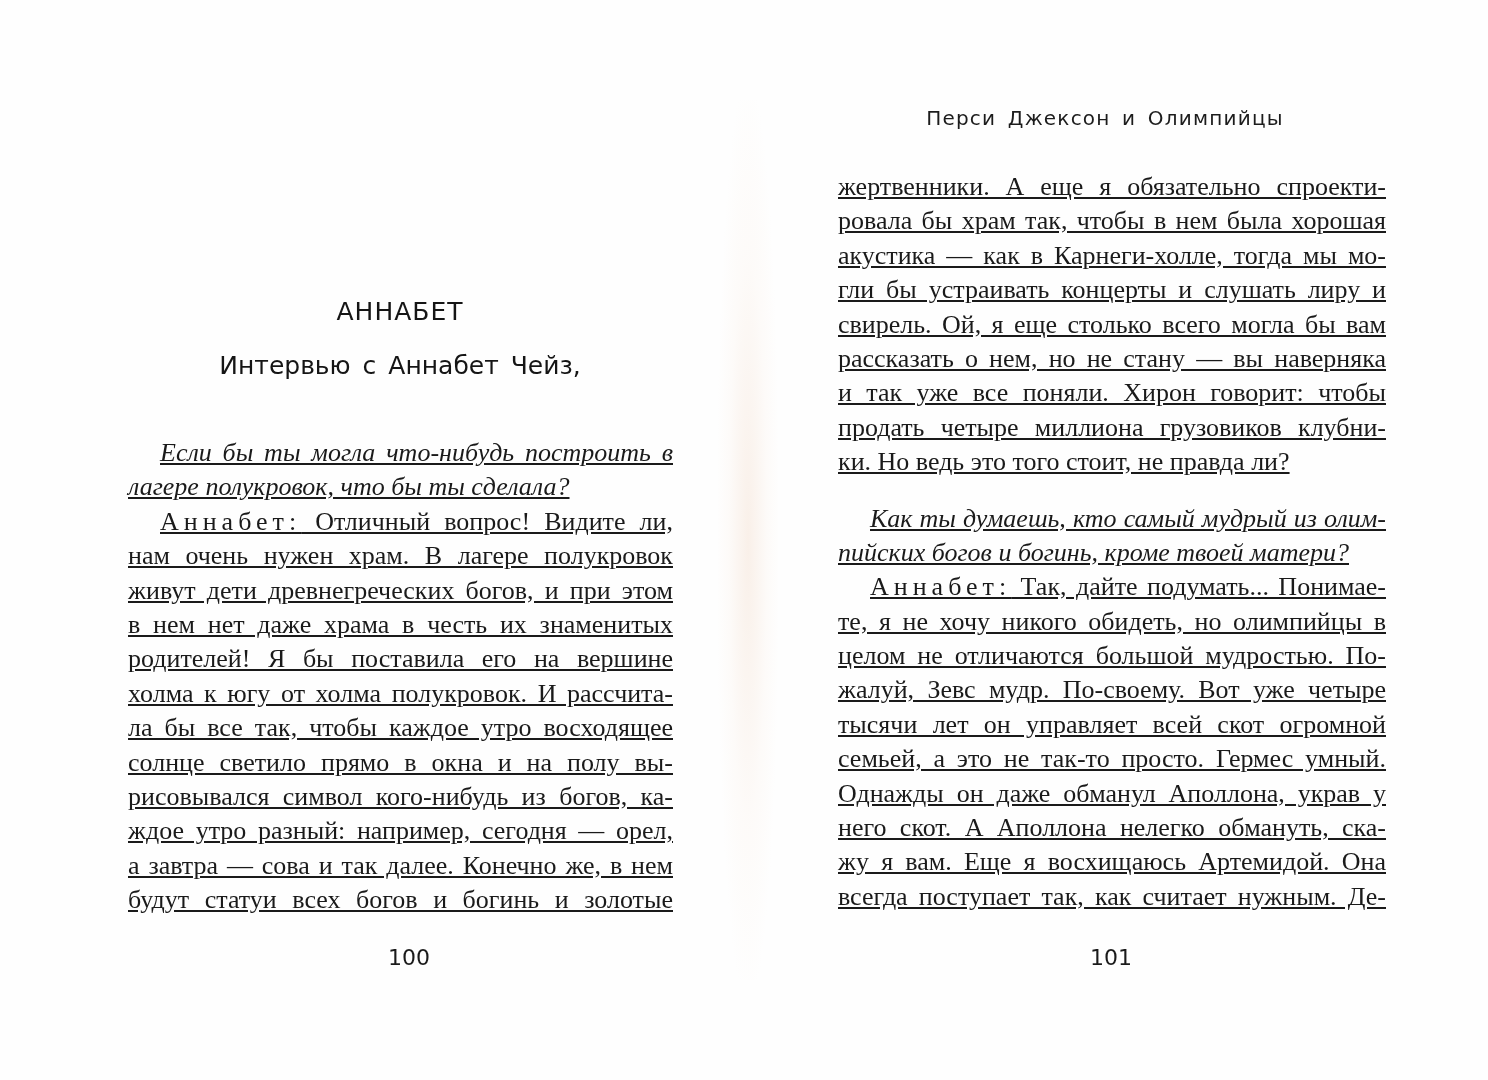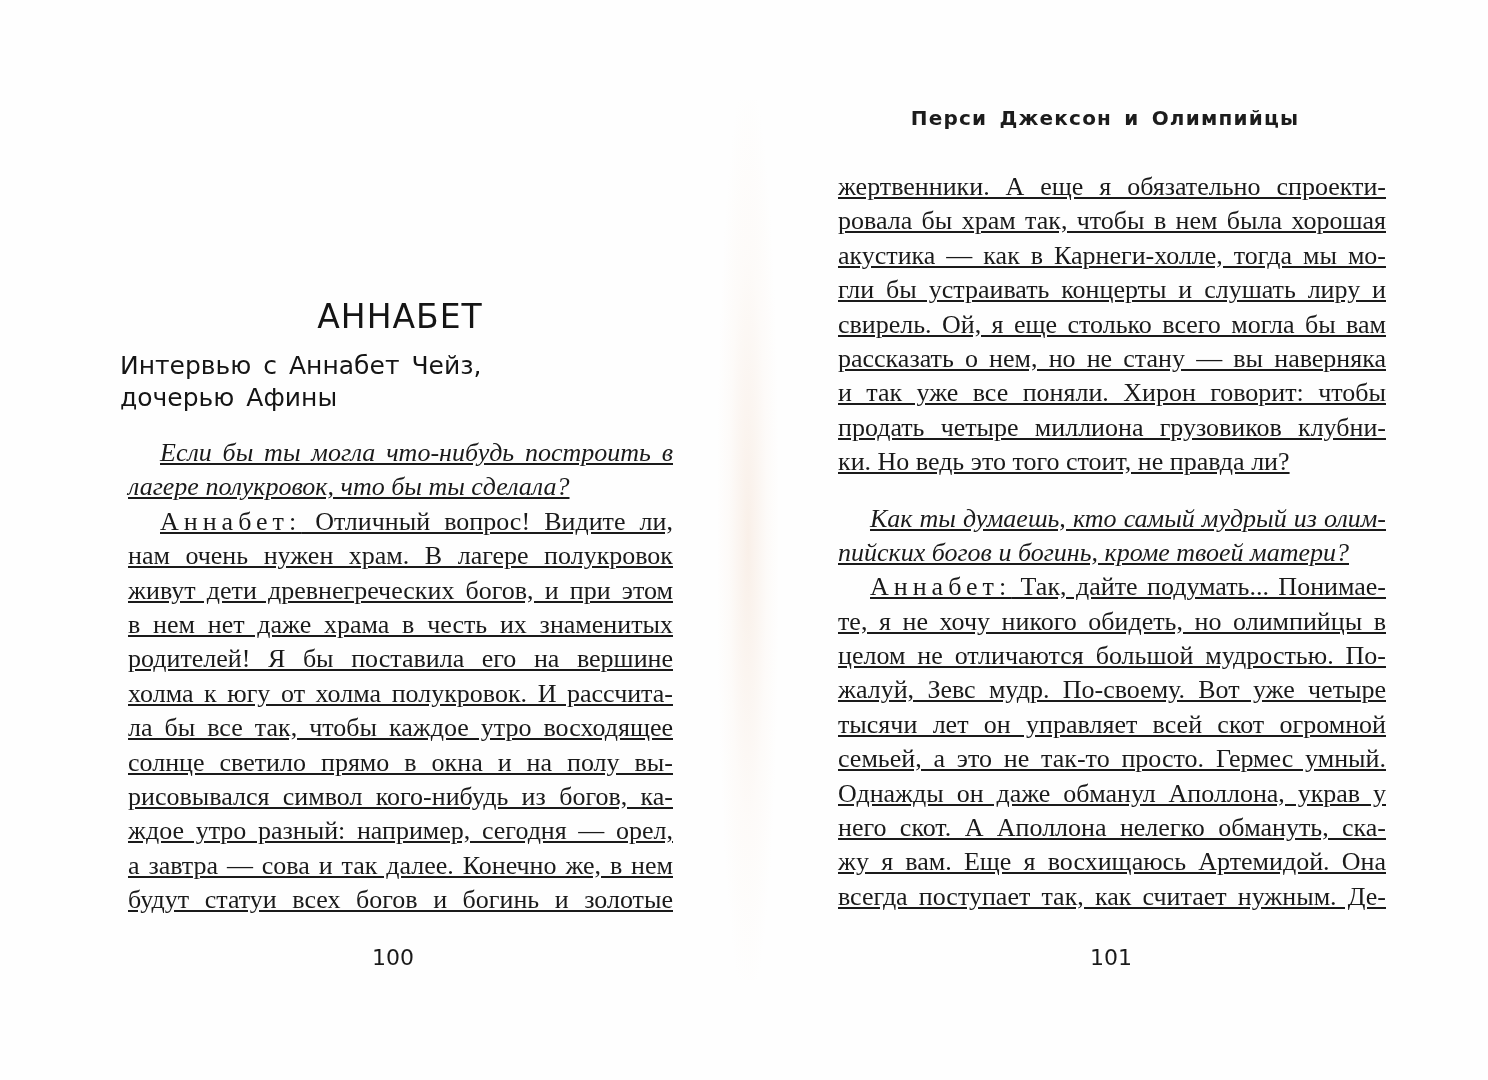--- a/index.html
+++ b/index.html
@@ -47,38 +47,37 @@
     .running-head {
       position: absolute;
       top: 106px;
       left: 0;
       width: 100%;
       text-align: center;
       font-size: 20px;
       letter-spacing: 1.2px;
       word-spacing: 4px;
       color: #1c1c1c;
-      font-weight: bold;
     }
     .chapter-title {
       position: absolute;
       top: 297px;
       left: 0;
       width: 100%;
       text-align: center;
-      font-size: 33px;
+      font-size: 25px;
       letter-spacing: 1px;
       color: #151515;
     }
     .chapter-subtitle {
       position: absolute;
       top: 350px;
       left: 0;
       width: 100%;
-      text-align: left;
+      text-align: center;
       font-size: 25px;
       line-height: 32px;
       word-spacing: 4px;
       color: #151515;
     }
     .text-block {
       position: absolute;
       left: 8px;
       width: 545px;
       font-size: 26px;
@@ -110,34 +109,33 @@
     .gap {
       display: block;
       height: 22px;
     }
     .page-number {
       position: absolute;
       top: 945px;
       font-size: 22px;
       color: #1a1a1a;
     }
-    .page-left .page-number { left: 252px; }
+    .page-left .page-number { left: 268px; }
     .page-right .page-number { left: 270px; }
   </style>
 </head>
 <body>
 
 <div class="spread">
   <div class="gutter"></div>
 
   <div class="page page-left">
     <div class="chapter-title sans">АННАБЕТ</div>
     <div class="chapter-subtitle sans">
       <div>Интервью с Аннабет Чейз,</div>
-      <div>дочерью Афины</div>
     </div>
 
     <div class="text-block serif">
       <span class="line indent italic">Если бы ты могла что-нибудь построить в</span>
       <span class="line italic last">лагере полукровок, что бы ты сделала?</span>
       <span class="line indent"><span class="spaced">Аннабет:</span><span> Отличный вопрос! Видите ли,</span></span>
       <span class="line">нам очень нужен храм. В лагере полукровок</span>
       <span class="line">живут дети древнегреческих богов, и при этом</span>
       <span class="line">в нем нет даже храма в честь их знаменитых</span>
       <span class="line">родителей! Я бы поставила его на вершине</span>

